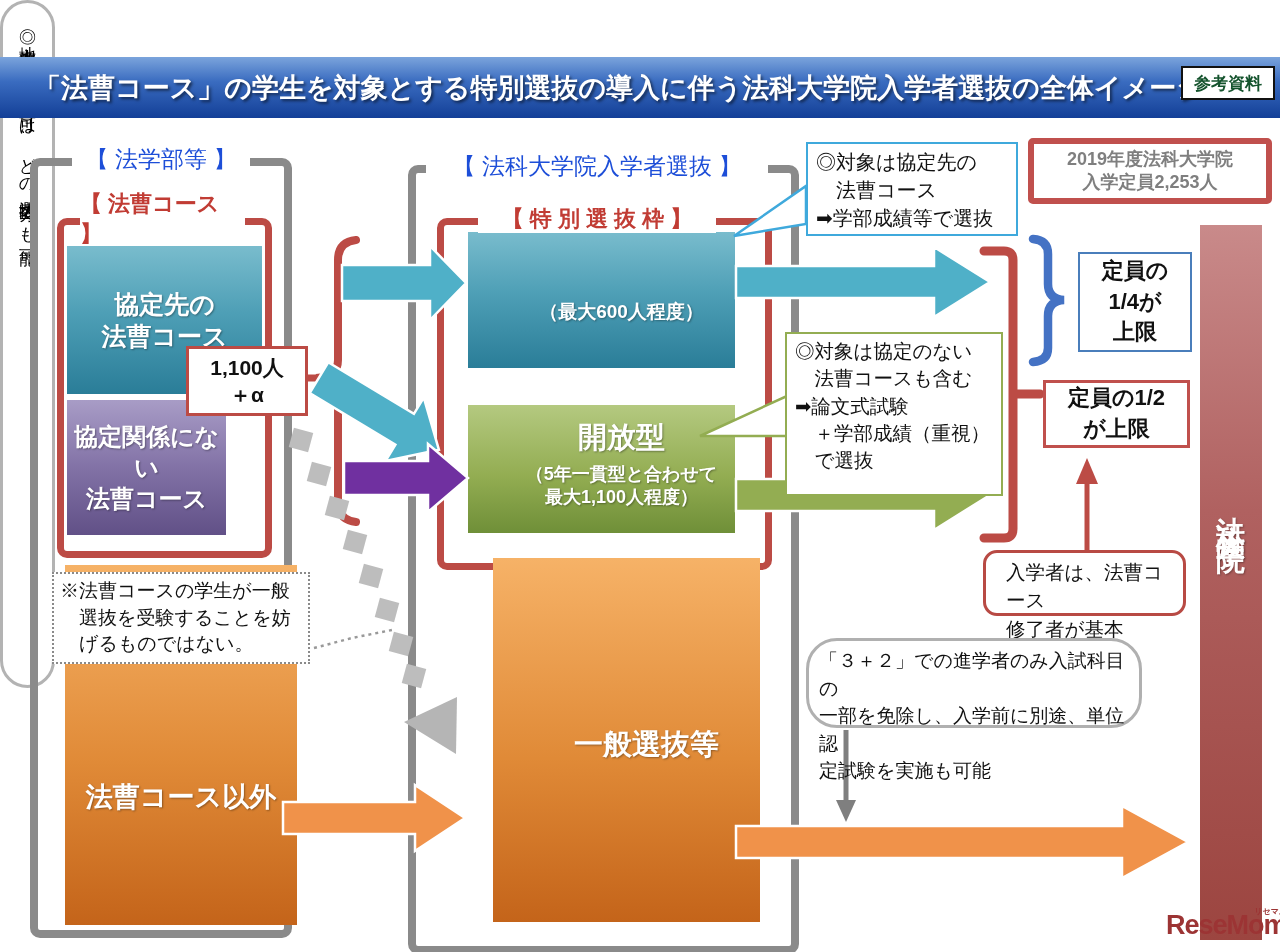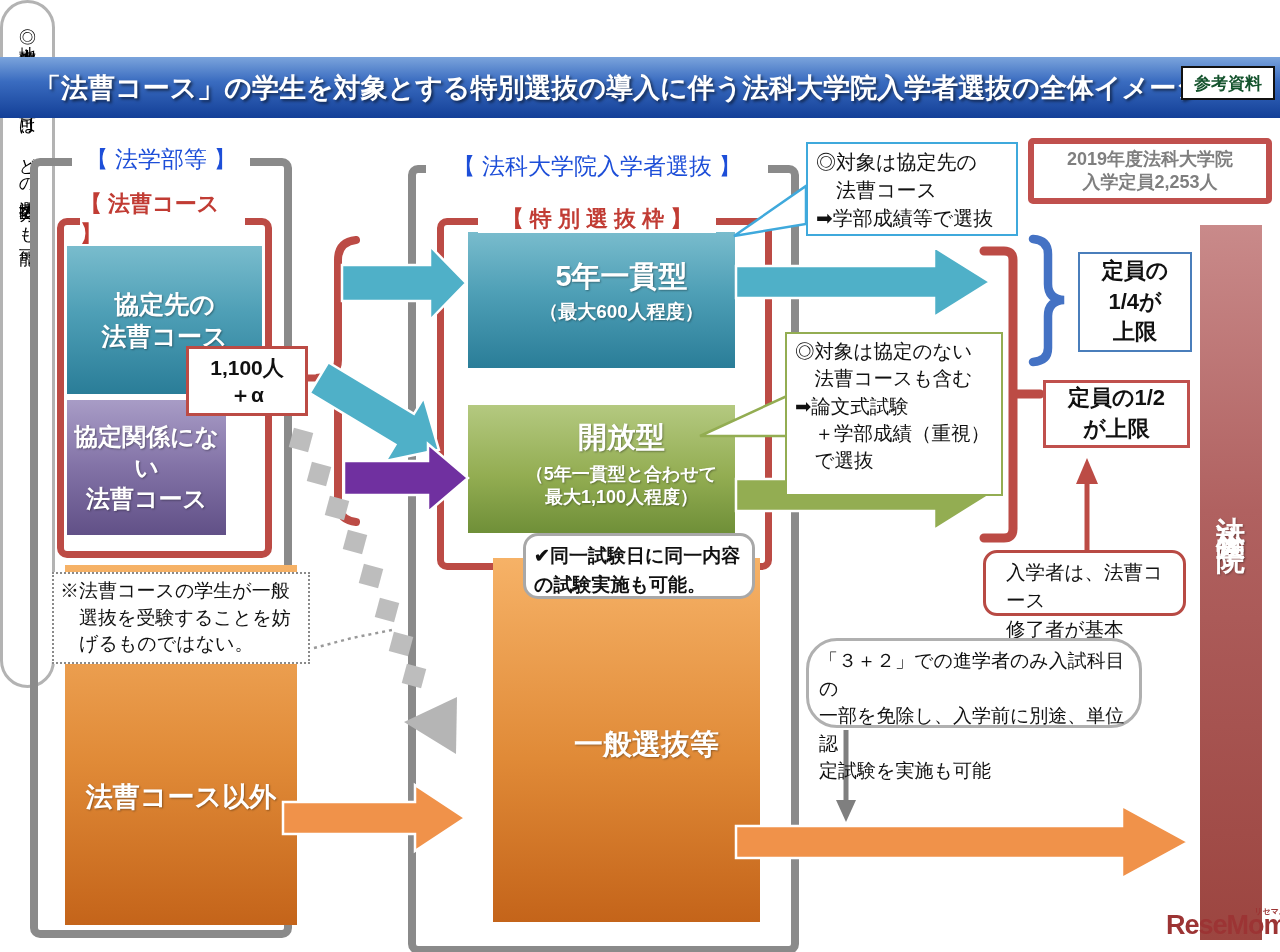--- a/index.html
+++ b/index.html
@@ -89,36 +89,33 @@
     <div class="abs boxlabel" style="left:0;top:215px;width:100%;font-size:27px;">法曹コース以外</div>
   </div>
 
   <div class="abs grayframe" style="left:408px;top:165px;width:375px;height:773px;"></div>
   <div class="abs framechip" style="left:426px;top:150px;width:342px;height:32px;">【 法科大学院入学者選抜 】</div>
 
   <div class="abs redframe" style="left:437px;top:218px;width:321px;height:338px;"></div>
   <div class="abs redchip" style="left:478px;top:205px;width:238px;height:28px;">【 特 別 選 抜 枠 】</div>
 
   <div class="abs tealbox" style="left:468px;top:232px;width:267px;height:136px;">
-    <div class="abs boxlabel" style="left:40px;top:26px;width:227px;font-size:29px;">5年一貫型</div>
     <div class="abs boxlabel" style="left:40px;top:68px;width:227px;font-size:19px;">（最大600人程度）</div>
   </div>
 
   <div class="abs greenbox" style="left:468px;top:405px;width:267px;height:128px;">
     <div class="abs boxlabel" style="left:40px;top:14px;width:227px;font-size:29px;">開放型</div>
     <div class="abs boxlabel ml" style="left:40px;top:58px;width:227px;font-size:18px;">（5年一貫型と合わせて
 最大1,100人程度）</div>
   </div>
 
   <div class="abs orangebox" style="left:468px;top:558px;width:267px;height:364px;">
     <div class="abs boxlabel" style="left:40px;top:168px;width:227px;font-size:29px;">一般選抜等</div>
   </div>
 
-  <div class="abs callout ml serif" style="left:523px;top:533px;width:232px;height:66px;border:3px solid #a8a8a8;border-radius:15px;font-size:19px;font-weight:bold;line-height:1.5;padding:6px 8px;box-sizing:border-box;">✔同一試験日に同一内容
-の試験実施も可能。</div>
 
   <div class="pill">
     <span class="vt">◎地方大学出身者対象の推薦入試（専願枠設定も可）は、どの選抜区分でも可能</span>
   </div>
 
   <svg class="overlay" width="1280" height="952" viewBox="0 0 1280 952">
 
     <line x1="300" y1="378" x2="320" y2="378" stroke="#bc4b45" stroke-width="7"></line>
     <path d="M356 240 Q338 242 338 260 L338 360 Q338 377 316 378 Q338 379 338 396 L338 502 Q338 520 356 522" fill="none" stroke="#bc4b45" stroke-width="8" stroke-linecap="round"></path>
 

